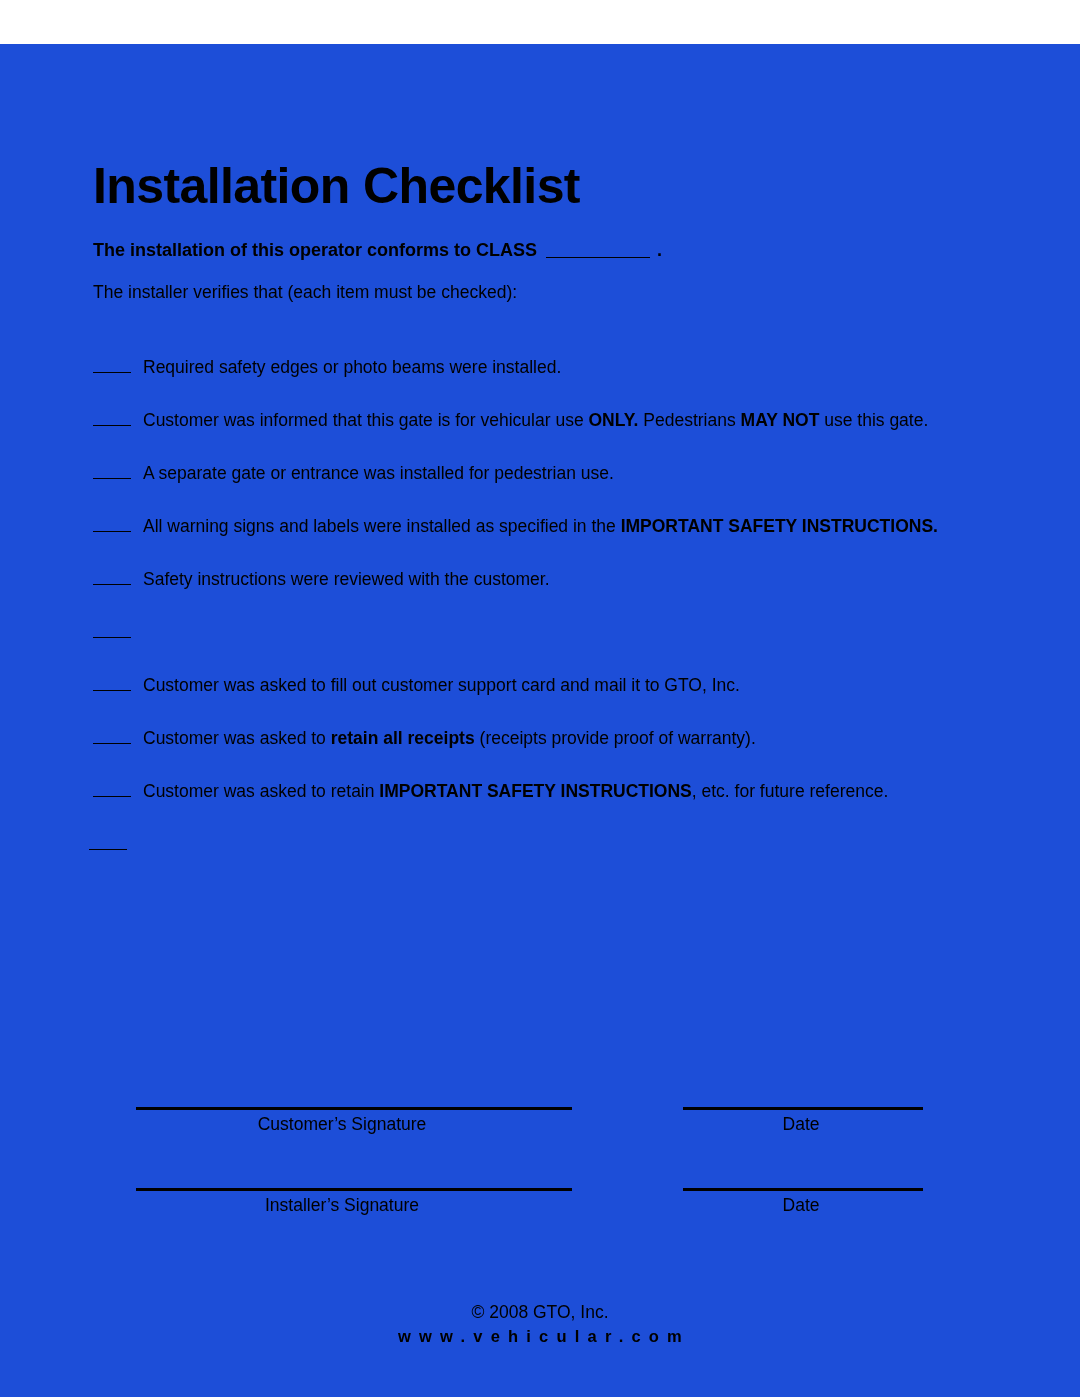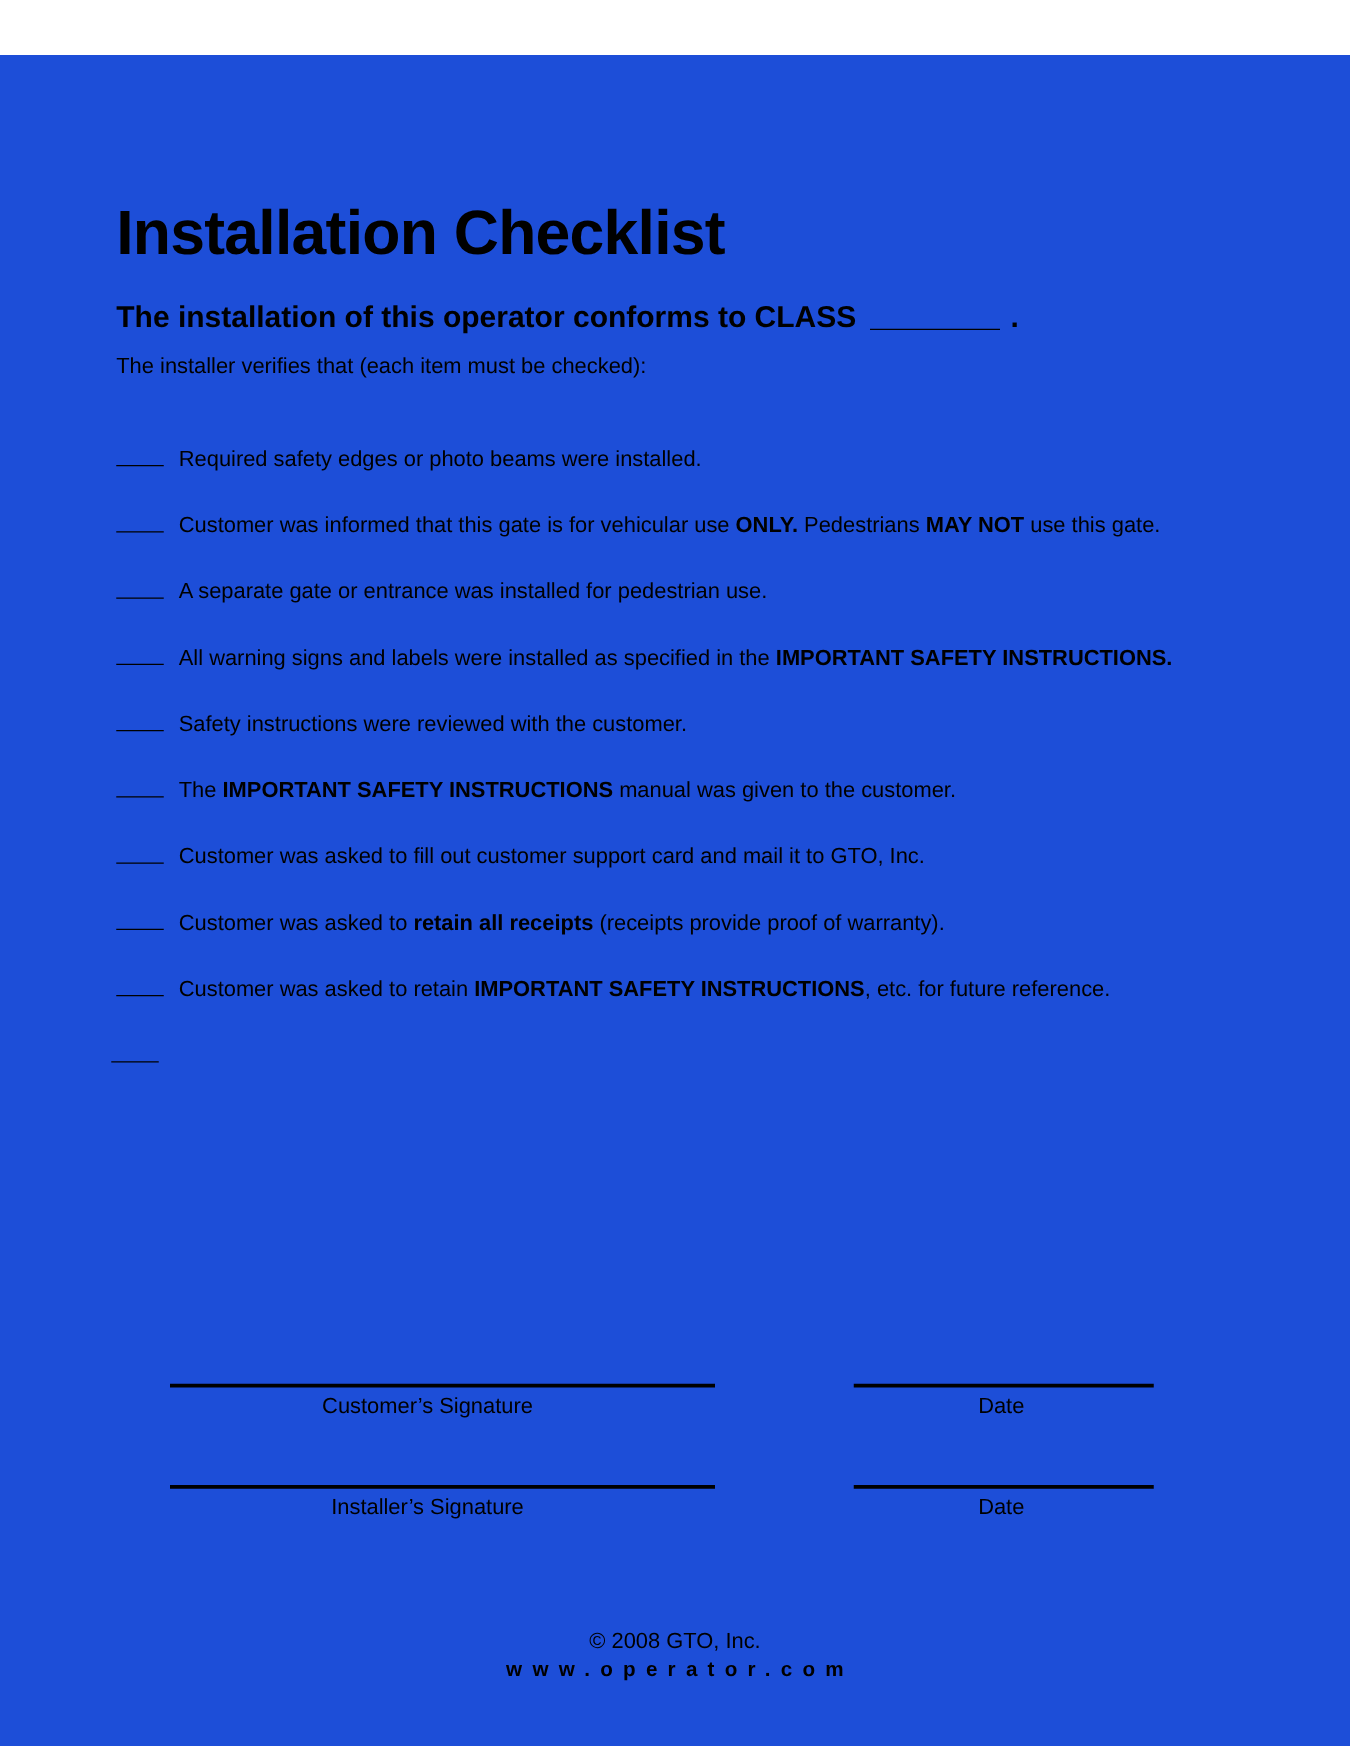--- a/index.html
+++ b/index.html
@@ -36,21 +36,21 @@
     letter-spacing: -0.6px;
     line-height: 1.05;
     white-space: nowrap;
   }
 
   
   .conformance {
     position: absolute;
     left: 93px;
     top: 196px;
-    font-size: 24px;
+    font-size: 18px;
     font-weight: 700;
     line-height: 1.2;
     white-space: nowrap;
   }
   .blank-class {
     display: inline-block;
     border-bottom: 1.6px solid #000;
     width: 104px;
     height: 0.95em;
     margin: 0 2px -2px 4px;
@@ -163,21 +163,21 @@
   </div>
 
   <div class="verifies">The installer verifies that (each item must be checked):</div>
 
   <div class="checklist">
       <div class="check-item"><span class="blank"></span><span class="txt"><span>Required safety edges or photo beams were installed.</span></span></div>
       <div class="check-item"><span class="blank"></span><span class="txt"><span>Customer was informed that this gate is for vehicular use </span><b>ONLY.</b><span> Pedestrians </span><b>MAY NOT</b><span> use this gate.</span></span></div>
       <div class="check-item"><span class="blank"></span><span class="txt"><span>A separate gate or entrance was installed for pedestrian use.</span></span></div>
       <div class="check-item"><span class="blank"></span><span class="txt"><span>All warning signs and labels were installed as specified in the </span><b>IMPORTANT SAFETY INSTRUCTIONS.</b></span></div>
       <div class="check-item"><span class="blank"></span><span class="txt"><span>Safety instructions were reviewed with the customer.</span></span></div>
-      <div class="check-item"><span class="blank"></span><span class="txt"><span>The </span><b>IMPORTANT SAFETY INSTRUCTIONS</b><span> manual was given to the customer.</span></span></div>
+      <div class="check-item"><span class="blank"></span></div>
       <div class="check-item"><span class="blank"></span><span class="txt"><span>Customer was asked to fill out customer support card and mail it to GTO, Inc.</span></span></div>
       <div class="check-item"><span class="blank"></span><span class="txt"><span>Customer was asked to </span><b>retain all receipts</b><span> (receipts provide proof of warranty).</span></span></div>
       <div class="check-item"><span class="blank"></span><span class="txt"><span>Customer was asked to retain </span><b>IMPORTANT SAFETY INSTRUCTIONS</b><span>, etc. for future reference.</span></span></div>
       <div class="check-item tight"><span class="blank"></span></div>
     </div>
 
   <div class="sig-block">
       <div class="sig-row">
         <div class="sig-line left"></div>
         <div class="sig-line right"></div>
@@ -187,16 +187,16 @@
       <div class="sig-row">
         <div class="sig-line left"></div>
         <div class="sig-line right"></div>
         <div class="sig-label left">Installer’s Signature</div>
         <div class="sig-label right">Date</div>
       </div>
     </div>
 
   <div class="footer">
     <div class="copyright">© 2008 GTO, Inc.</div>
-    <div class="website">www.operator.com</div>
+    <div class="website">www.vehicular.com</div>
   </div>
 
 </div>
 
 </body></html>

